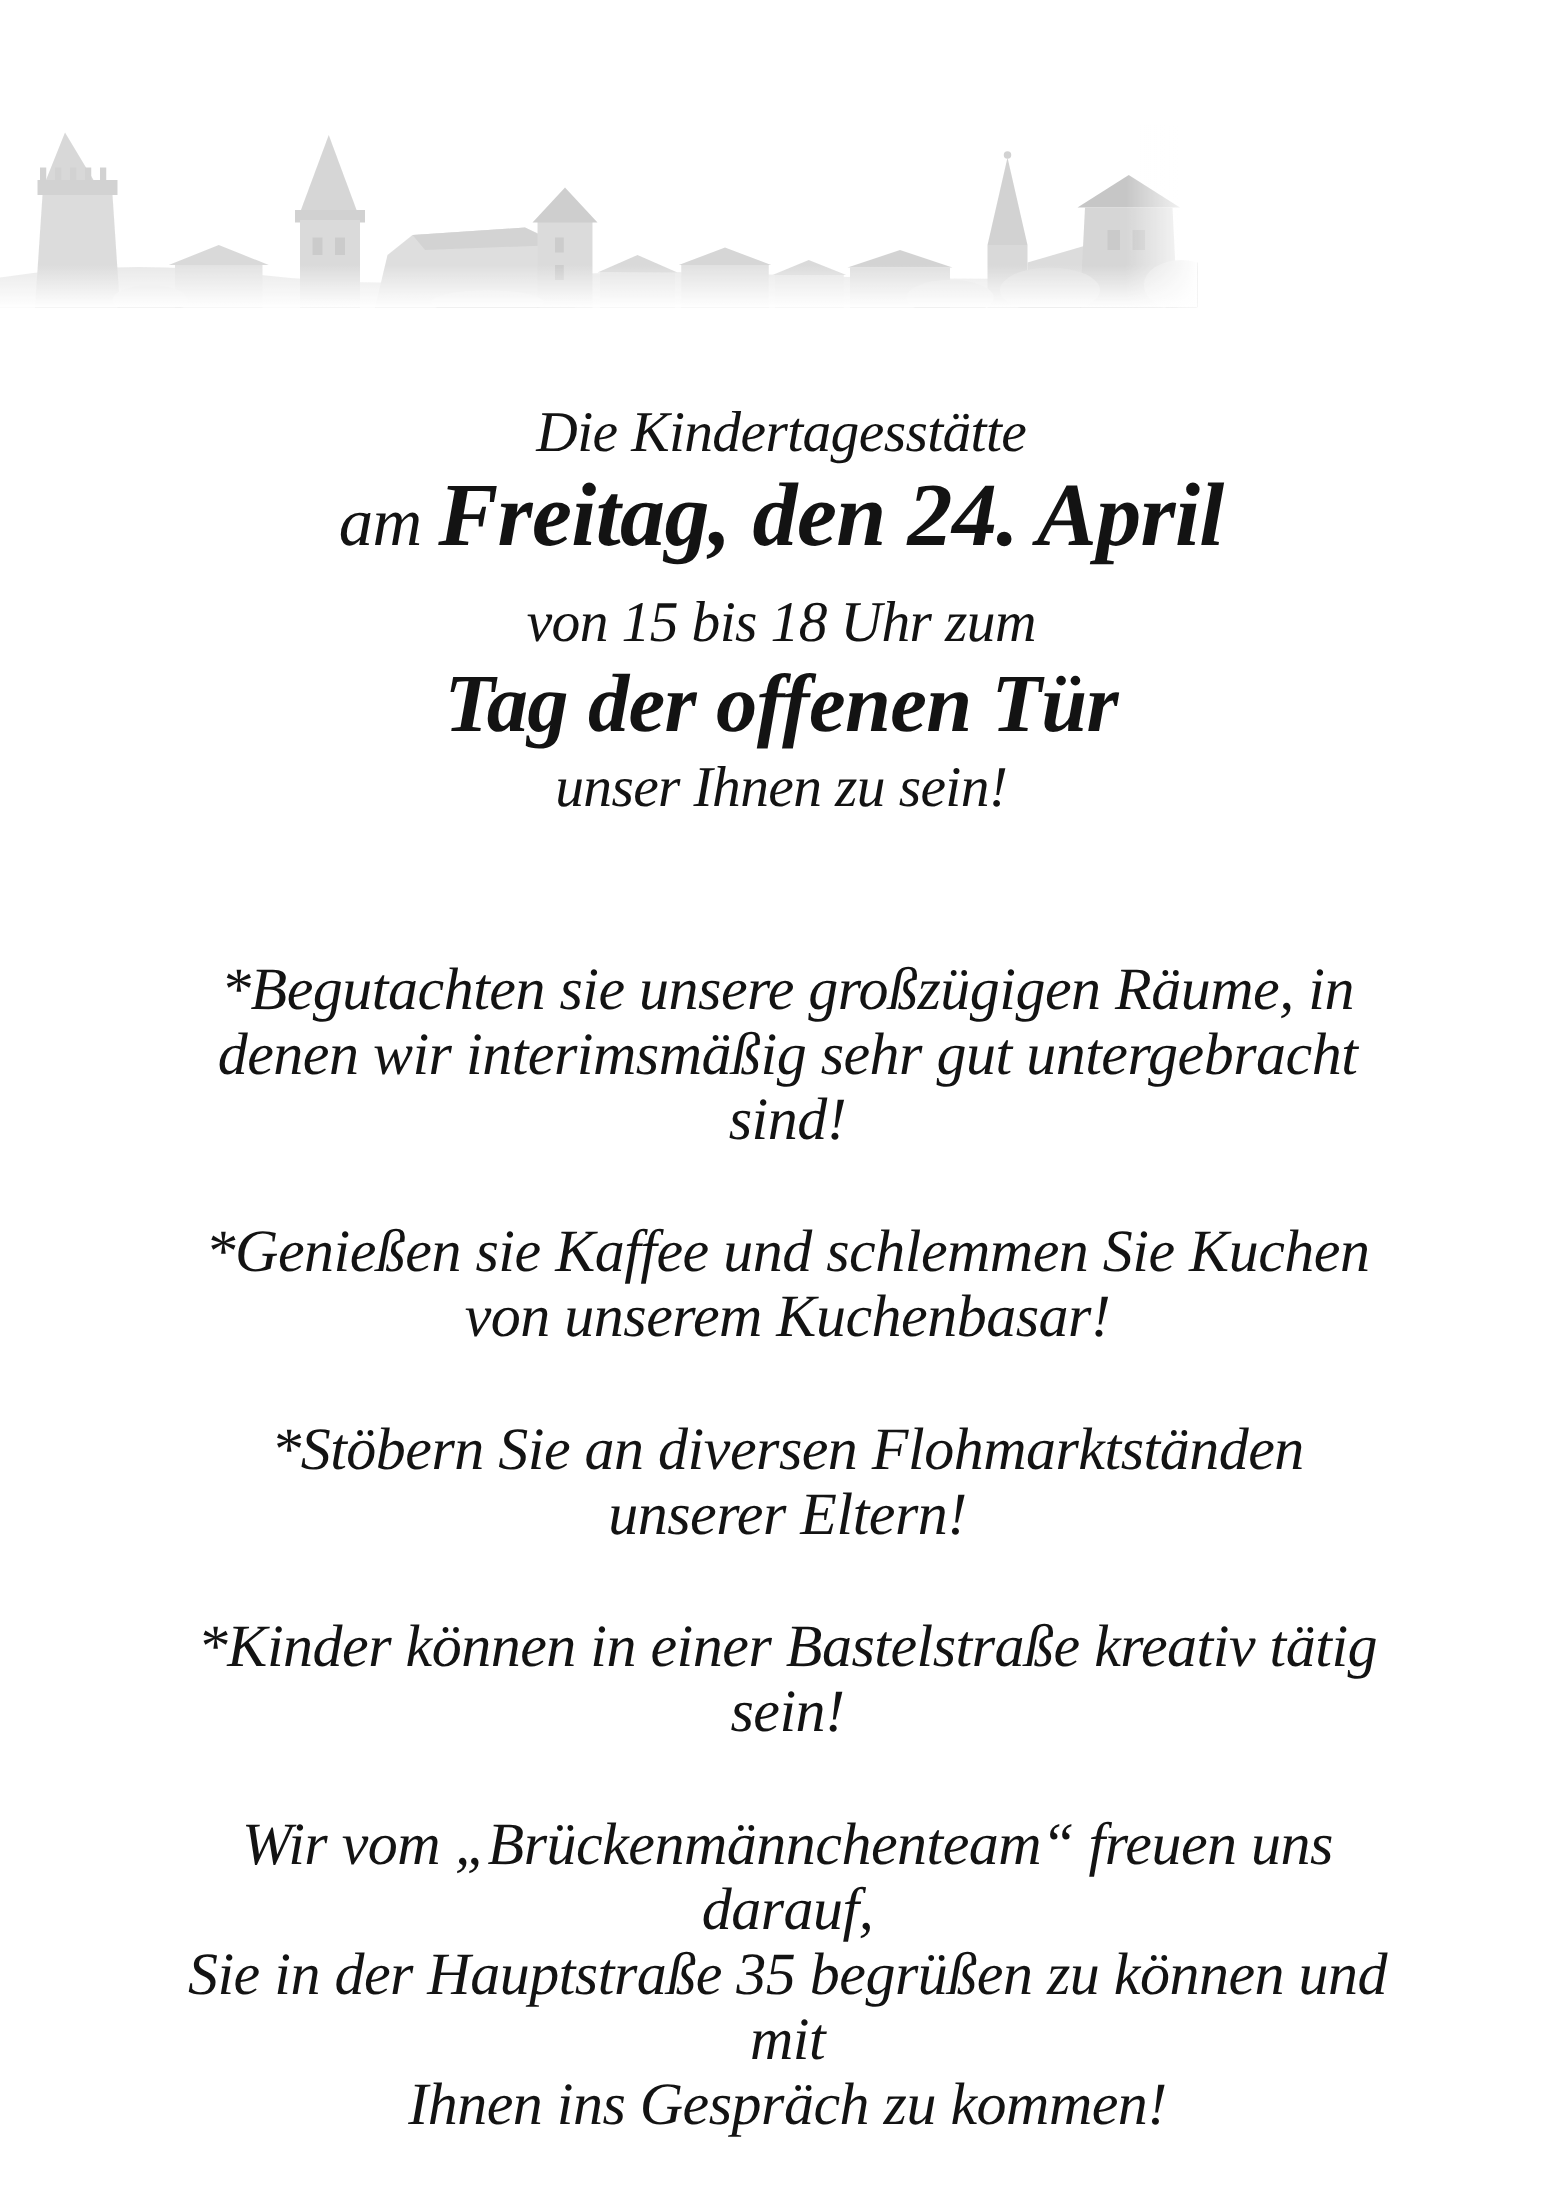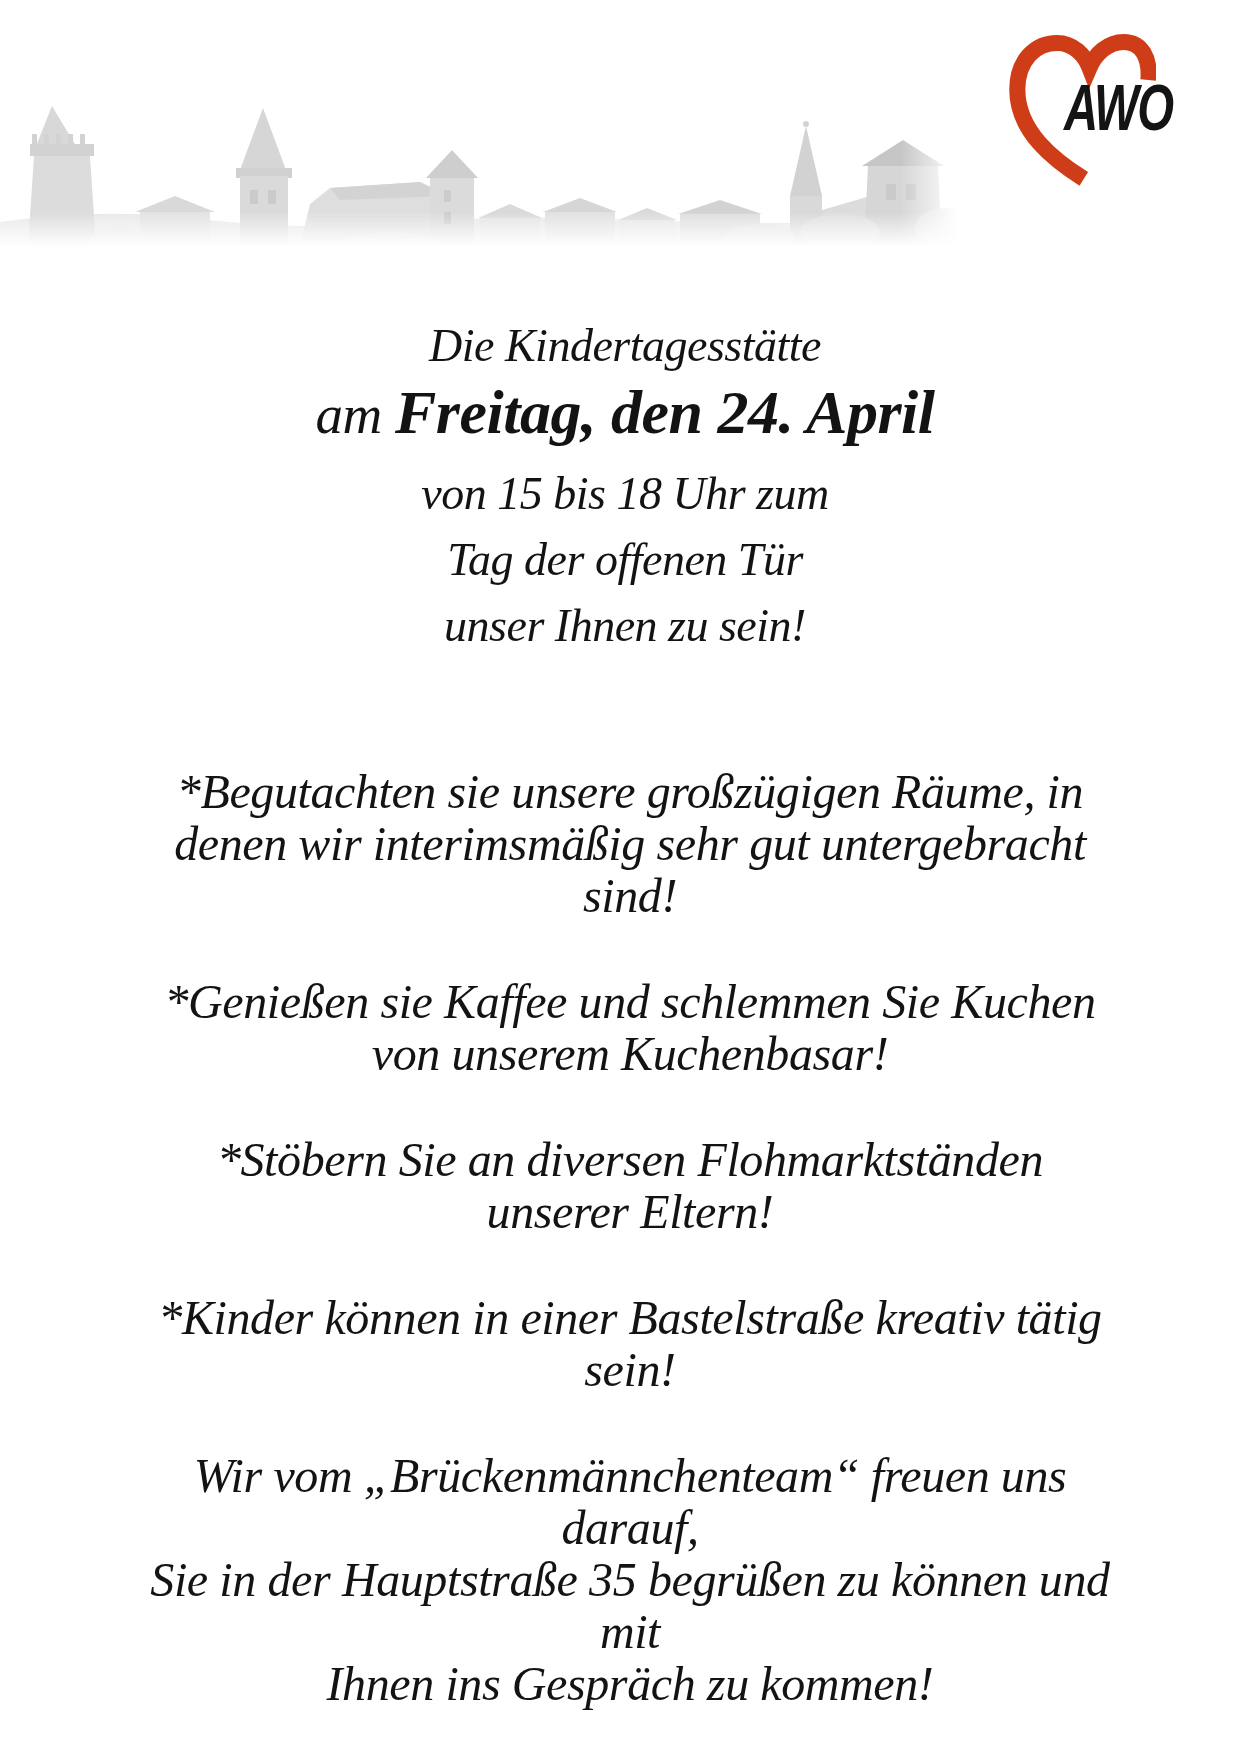--- a/index.html
+++ b/index.html
@@ -23,24 +23,24 @@
     position:absolute; left:66px; top:50px;
     font-family:"Liberation Sans","DejaVu Sans",sans-serif;
     font-weight:bold; font-style:italic;
     font-size:64px; line-height:1; letter-spacing:-2px;
     transform:scaleX(.74); transform-origin:0 0; color:#141414;
   }
 
   
   .heading { position:absolute; top:315px; left:150px; width:950px; text-align:center; letter-spacing:-.5px; }
   .h-normal { font-size:46px; line-height:62px; font-weight:normal; }
-  .h-big    { font-size:46px; line-height:70px; font-weight:normal; }
+  .h-big    { font-size:66px; line-height:70px; font-weight:bold; }
   .h-date   { line-height:70px; }
   .h-date .h-prefix { font-size:55px; }
-  .h-date .h-big-inline { font-size:62px; font-weight:bold; }
+  .h-date .h-big-inline { font-size:72px; font-weight:bold; }
 
   
   .bodytext { position:absolute; top:766px; left:150px; width:960px; text-align:center;
               font-size:48px; line-height:52px; letter-spacing:-.4px; }
   .bullet  { white-space:pre-line; margin:0 0 54px 0; }
   .closing { white-space:pre-line; text-align:center; margin:0; }
 </style>
 </head>
 <body>
 
@@ -110,26 +110,20 @@
       <ellipse cx="390" cy="142" rx="45" ry="10" fill="#dedede"></ellipse>
       <ellipse cx="760" cy="138" rx="35" ry="14" fill="#dedede"></ellipse>
       <ellipse cx="840" cy="132" rx="40" ry="18" fill="#d9d9d9"></ellipse>
       <ellipse cx="945" cy="128" rx="30" ry="20" fill="#d9d9d9"></ellipse>
 
       <rect x="0" y="112" width="958" height="34" fill="url(#fadeBottom)"></rect>
       <rect x="900" y="0" width="58" height="146" fill="url(#fadeRight)"></rect>
     </svg>
   </div>
 
-  <div class="logo">
-    <svg class="heart" viewBox="0 0 160 165">
-      <path d="M 84 156 C 52 136, 14 106, 14 62 C 14 30, 34 13, 56 13 C 73 13, 85 26, 90 39 C 96 25, 109 12, 126 12 C 145 12, 154 29, 152 52" fill="none" stroke-width="17" stroke-linecap="butt" stroke="#cf3d18"></path>
-    </svg>
-    <span class="awo-text">AWO</span>
-  </div>
 
   <div class="heading">
     <div class="h-normal">Die Kindertagesstätte</div>
     <div class="h-date"><span class="h-prefix">am </span><span class="h-big-inline">Freitag, den 24. April</span></div>
     <div class="h-normal">von 15 bis 18 Uhr zum</div>
     <div class="h-big">Tag der offenen Tür</div>
     <div class="h-normal">unser Ihnen zu sein!</div>
   </div>
 
   <div class="bodytext">

